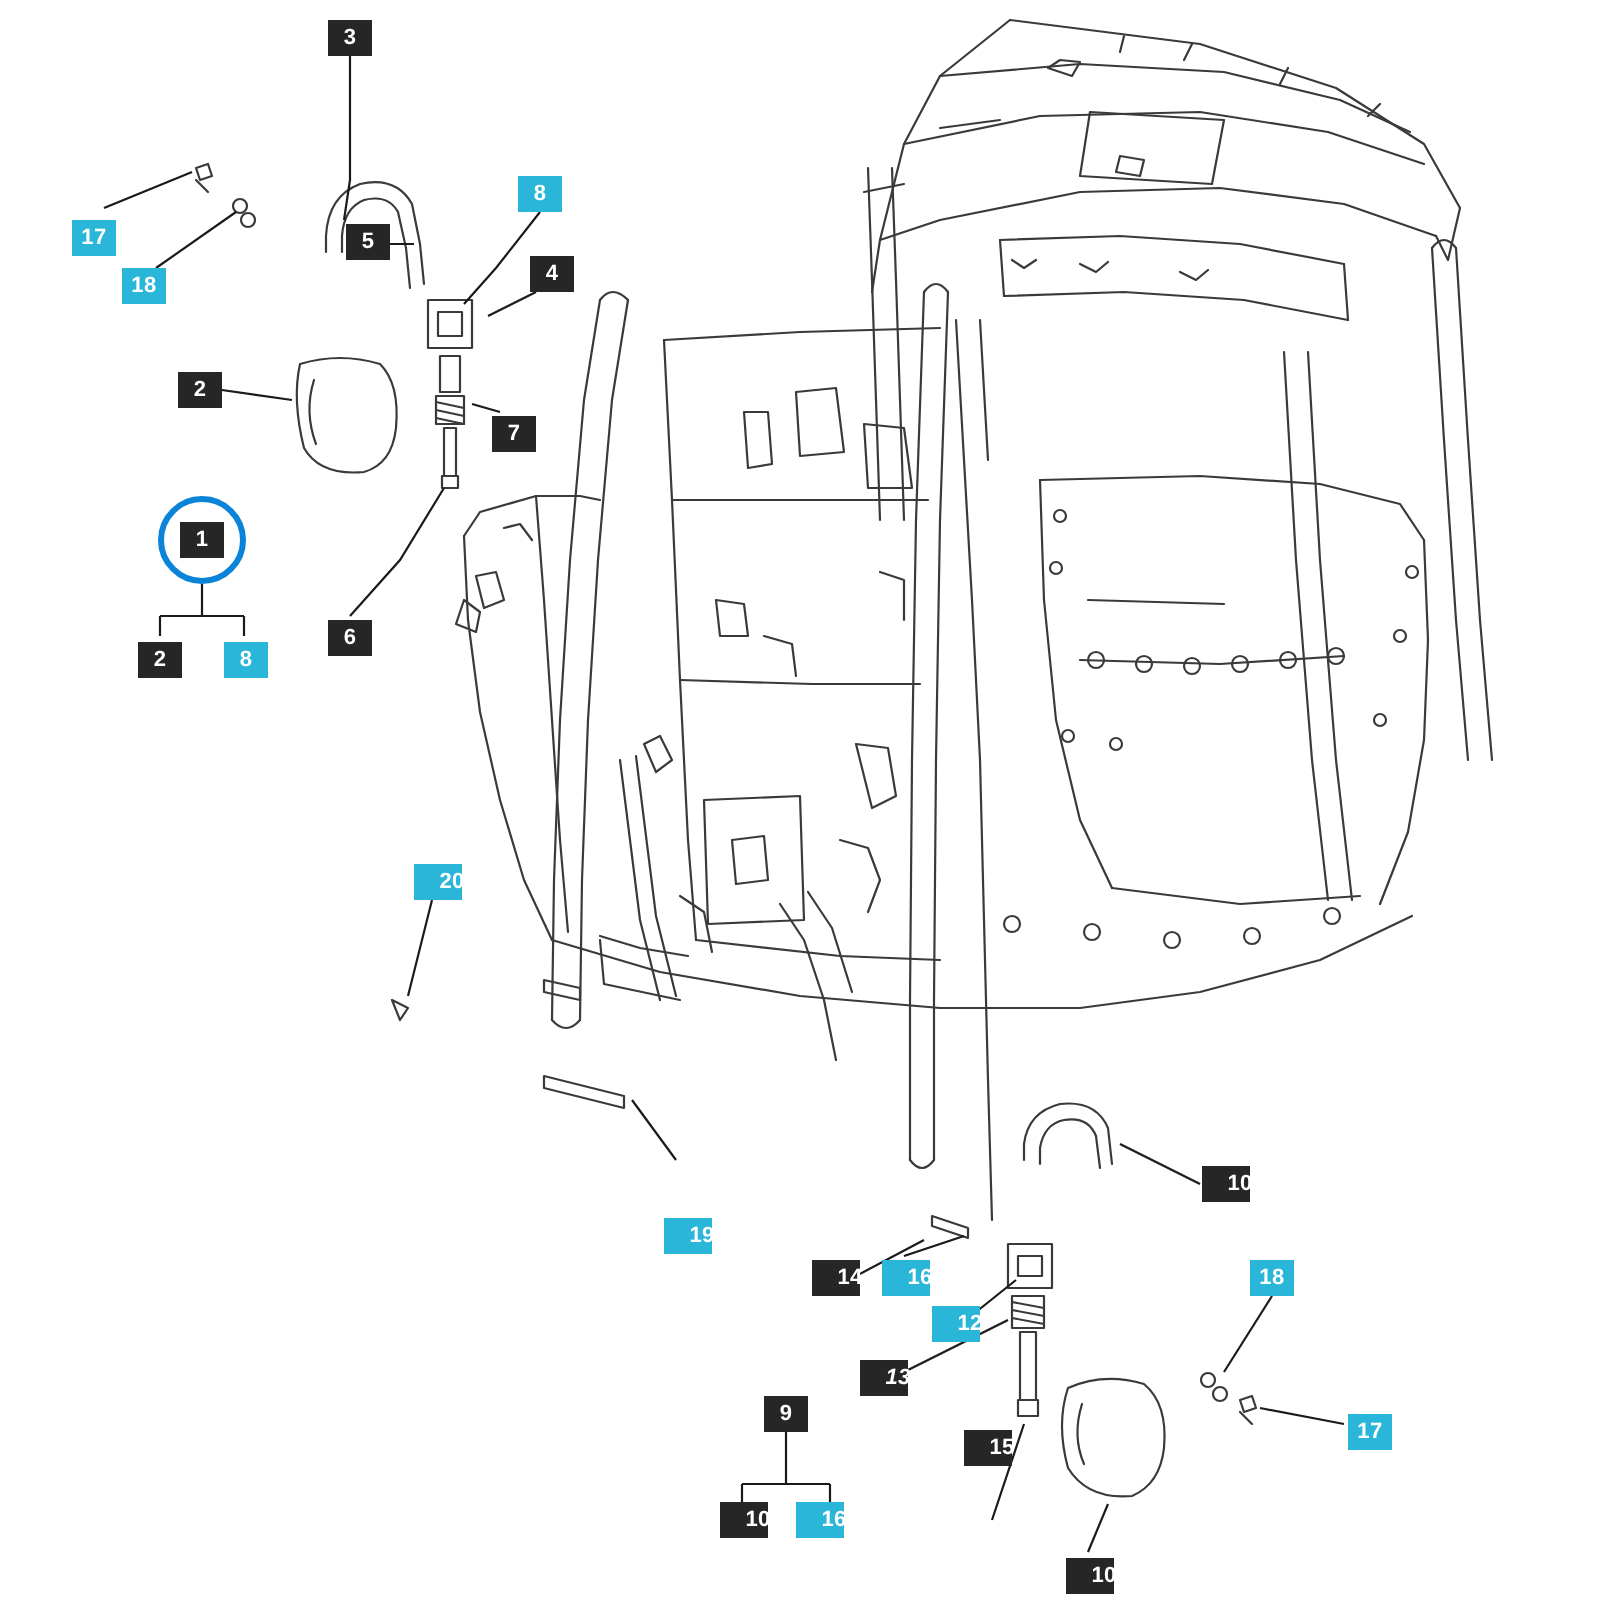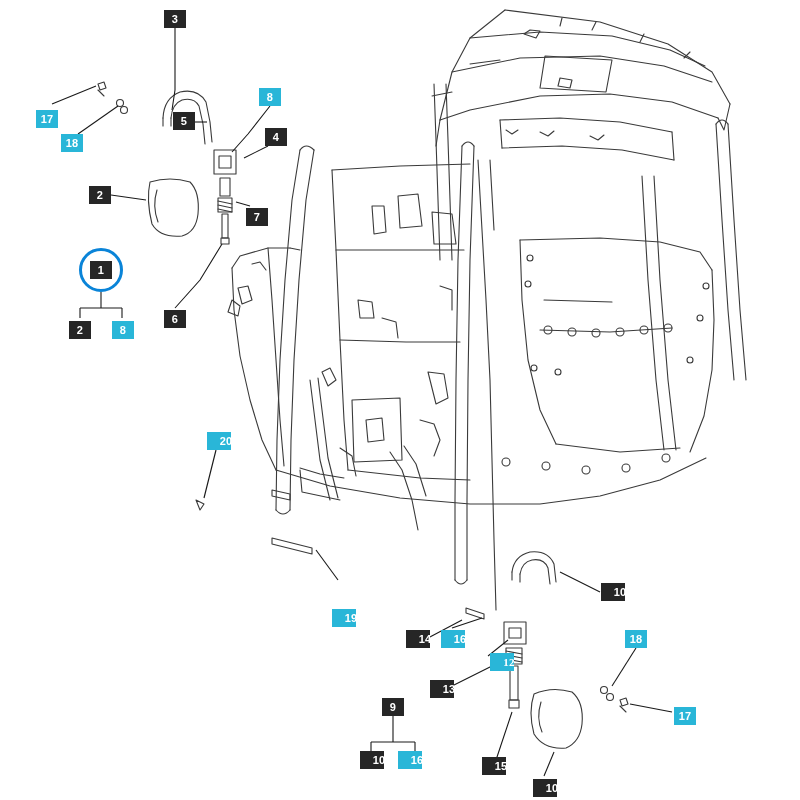--- a/index.html
+++ b/index.html
@@ -293,24 +293,24 @@
   <span class="tag dark" style="left:265px; top:128px;">4</span>
   <span class="tag dark" style="left:89px; top:186px;">2</span>
   <span class="tag dark" style="left:246px; top:208px;">7</span>
   <span class="tag dark" style="left:69px; top:321px;">2</span>
   <span class="tag cyan" style="left:112px; top:321px;">8</span>
   <span class="tag dark" style="left:164px; top:310px;">6</span>
   <span class="tag cyan wide" style="left:207px; top:432px;">20</span>
   <span class="tag cyan wide" style="left:332px; top:609px;">19</span>
   <span class="tag dark wide" style="left:406px; top:630px;text-align:center;">14</span>
   <span class="tag cyan wide" style="left:441px; top:630px;">16</span>
-  <span class="tag cyan wide" style="left:490px; top:653px;font-family:Liberation Serif, serif;">12</span>
-  <span class="tag dark wide" style="left:430px; top:680px;">13</span>
+  <span class="tag cyan wide" style="left:466px; top:653px;">12</span>
+  <span class="tag dark wide" style="left:430px; top:680px;font-style:italic;">13</span>
   <span class="tag dark wide" style="left:601px; top:583px;">10</span>
   <span class="tag cyan" style="left:625px; top:630px;">18</span>
   <span class="tag cyan" style="left:674px; top:707px;">17</span>
   <span class="tag dark" style="left:382px; top:698px;">9</span>
   <span class="tag dark wide" style="left:360px; top:751px;">10</span>
   <span class="tag cyan wide" style="left:398px; top:751px;">16</span>
-  <span class="tag dark wide" style="left:482px; top:757px;">15</span>
+  <span class="tag dark wide" style="left:482px; top:715px;">15</span>
   <span class="tag dark wide" style="left:533px; top:779px;">10</span>
 
 </div>
 
 </body></html>

